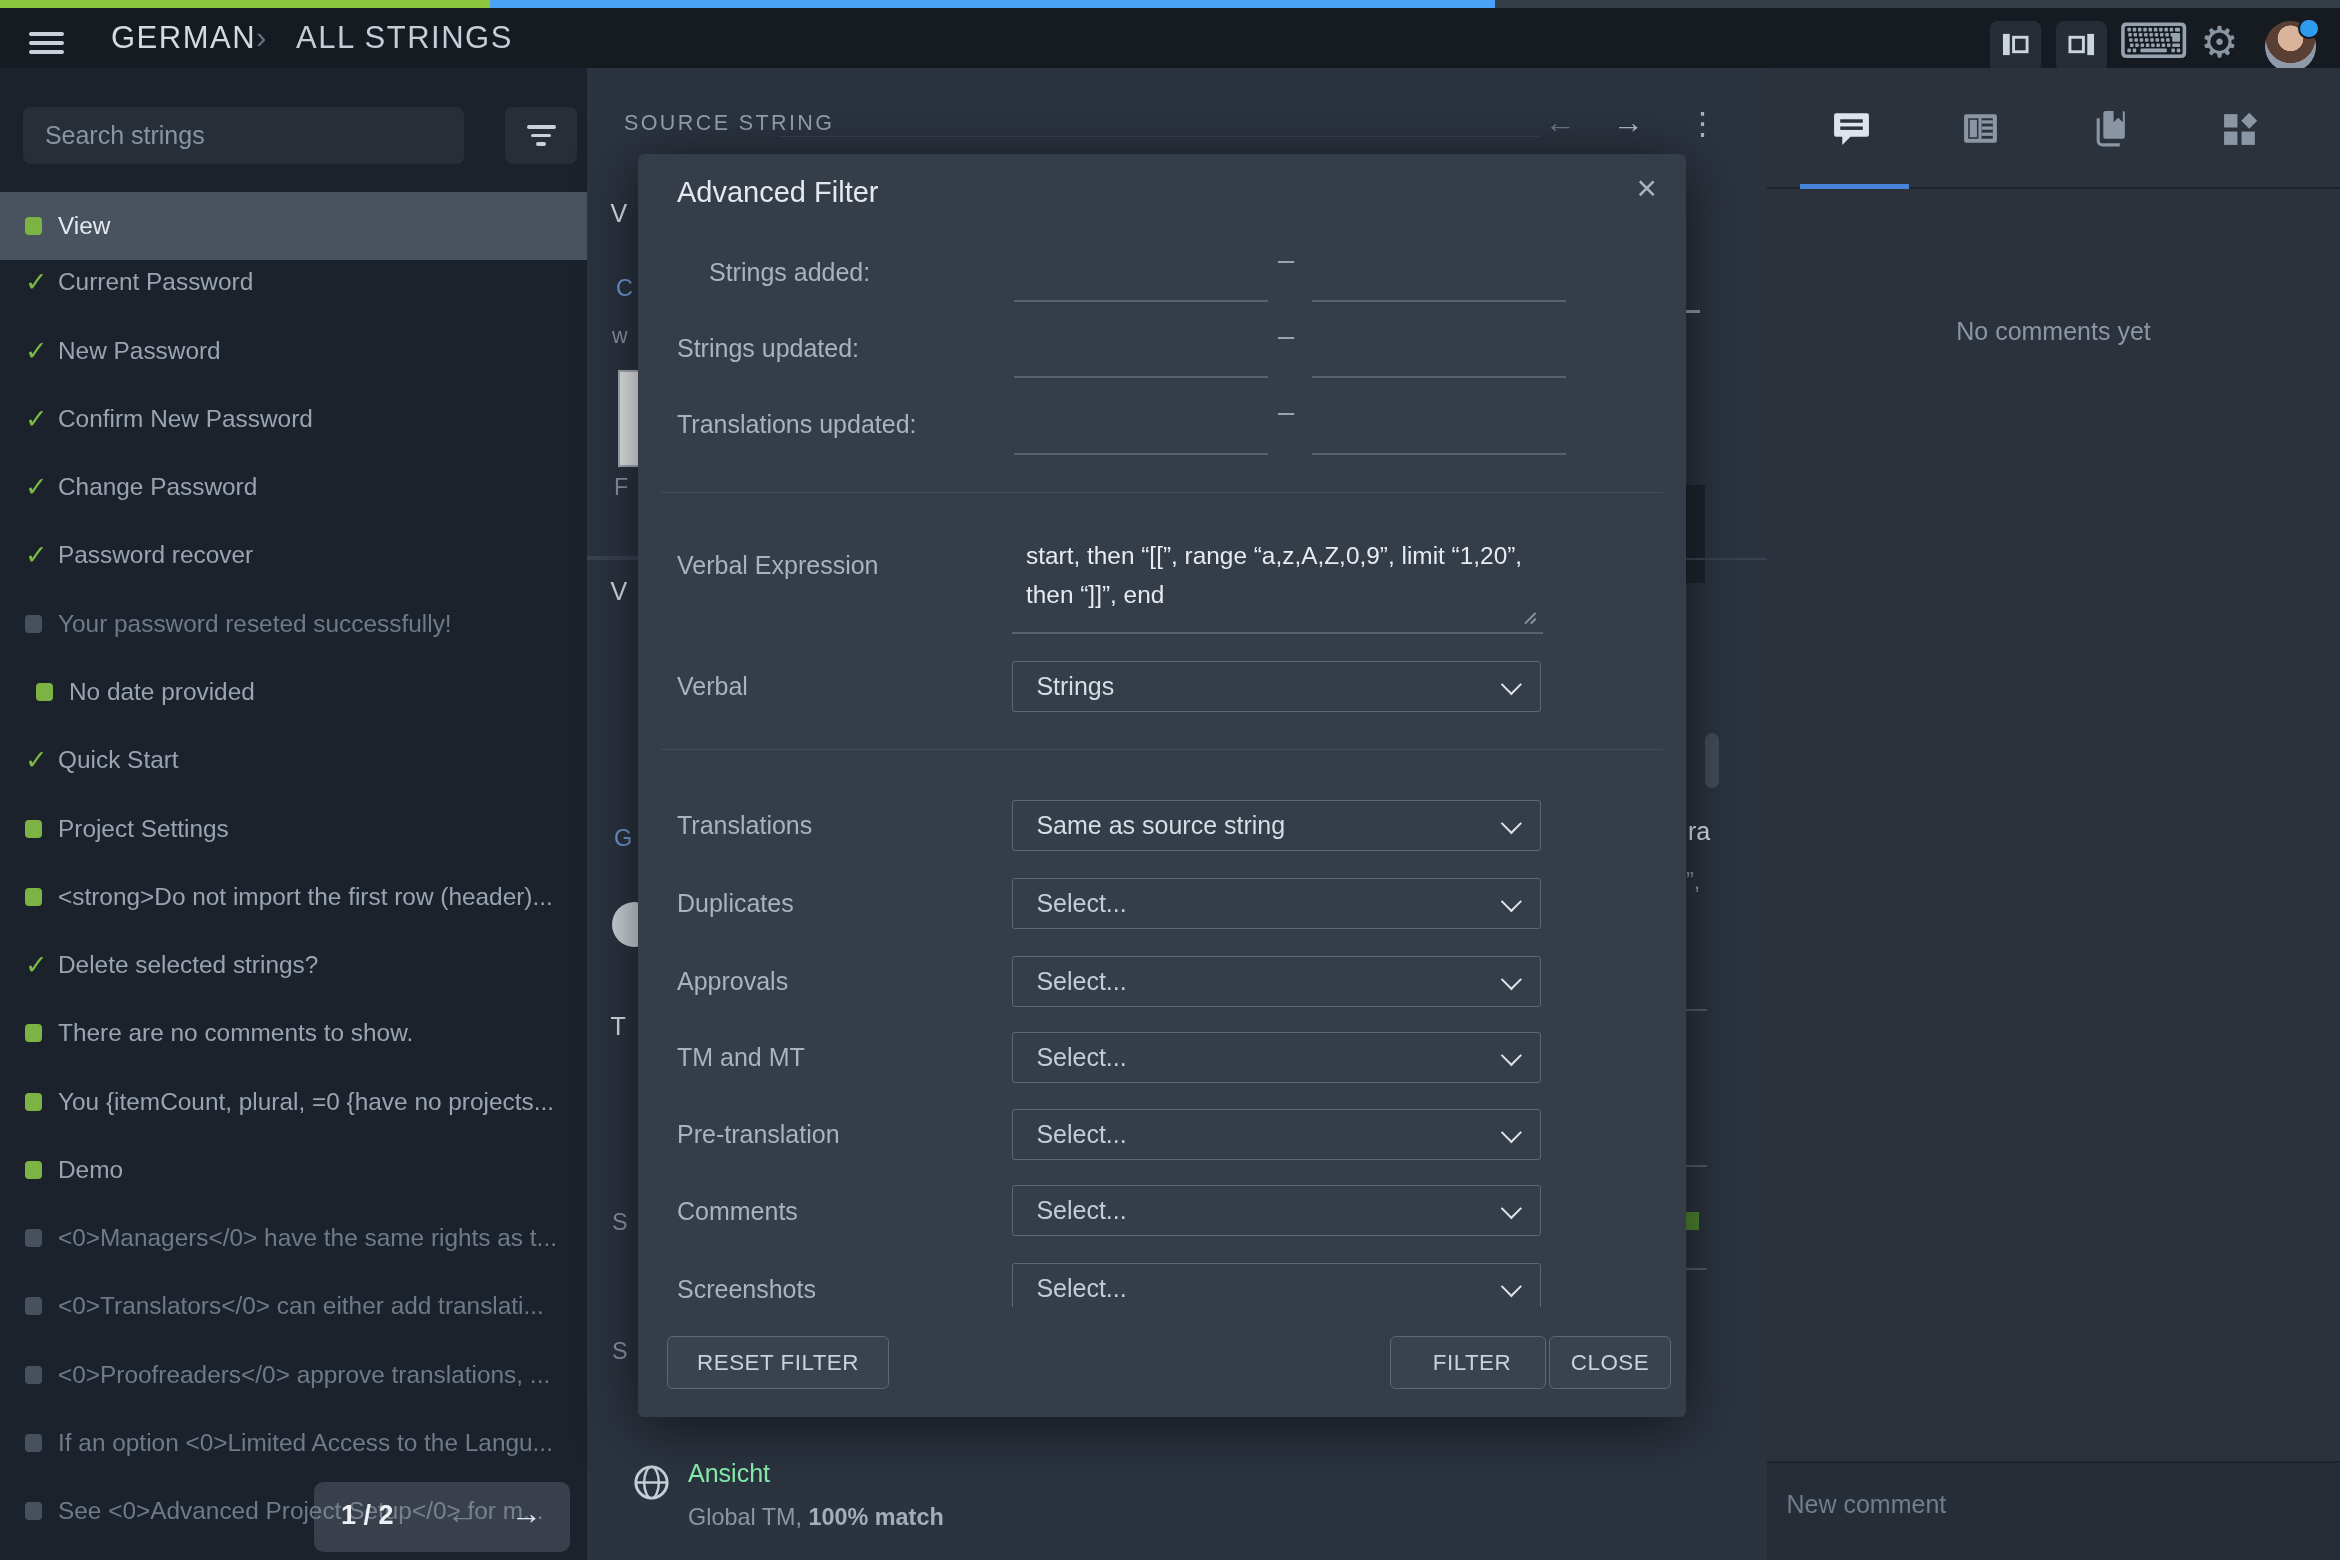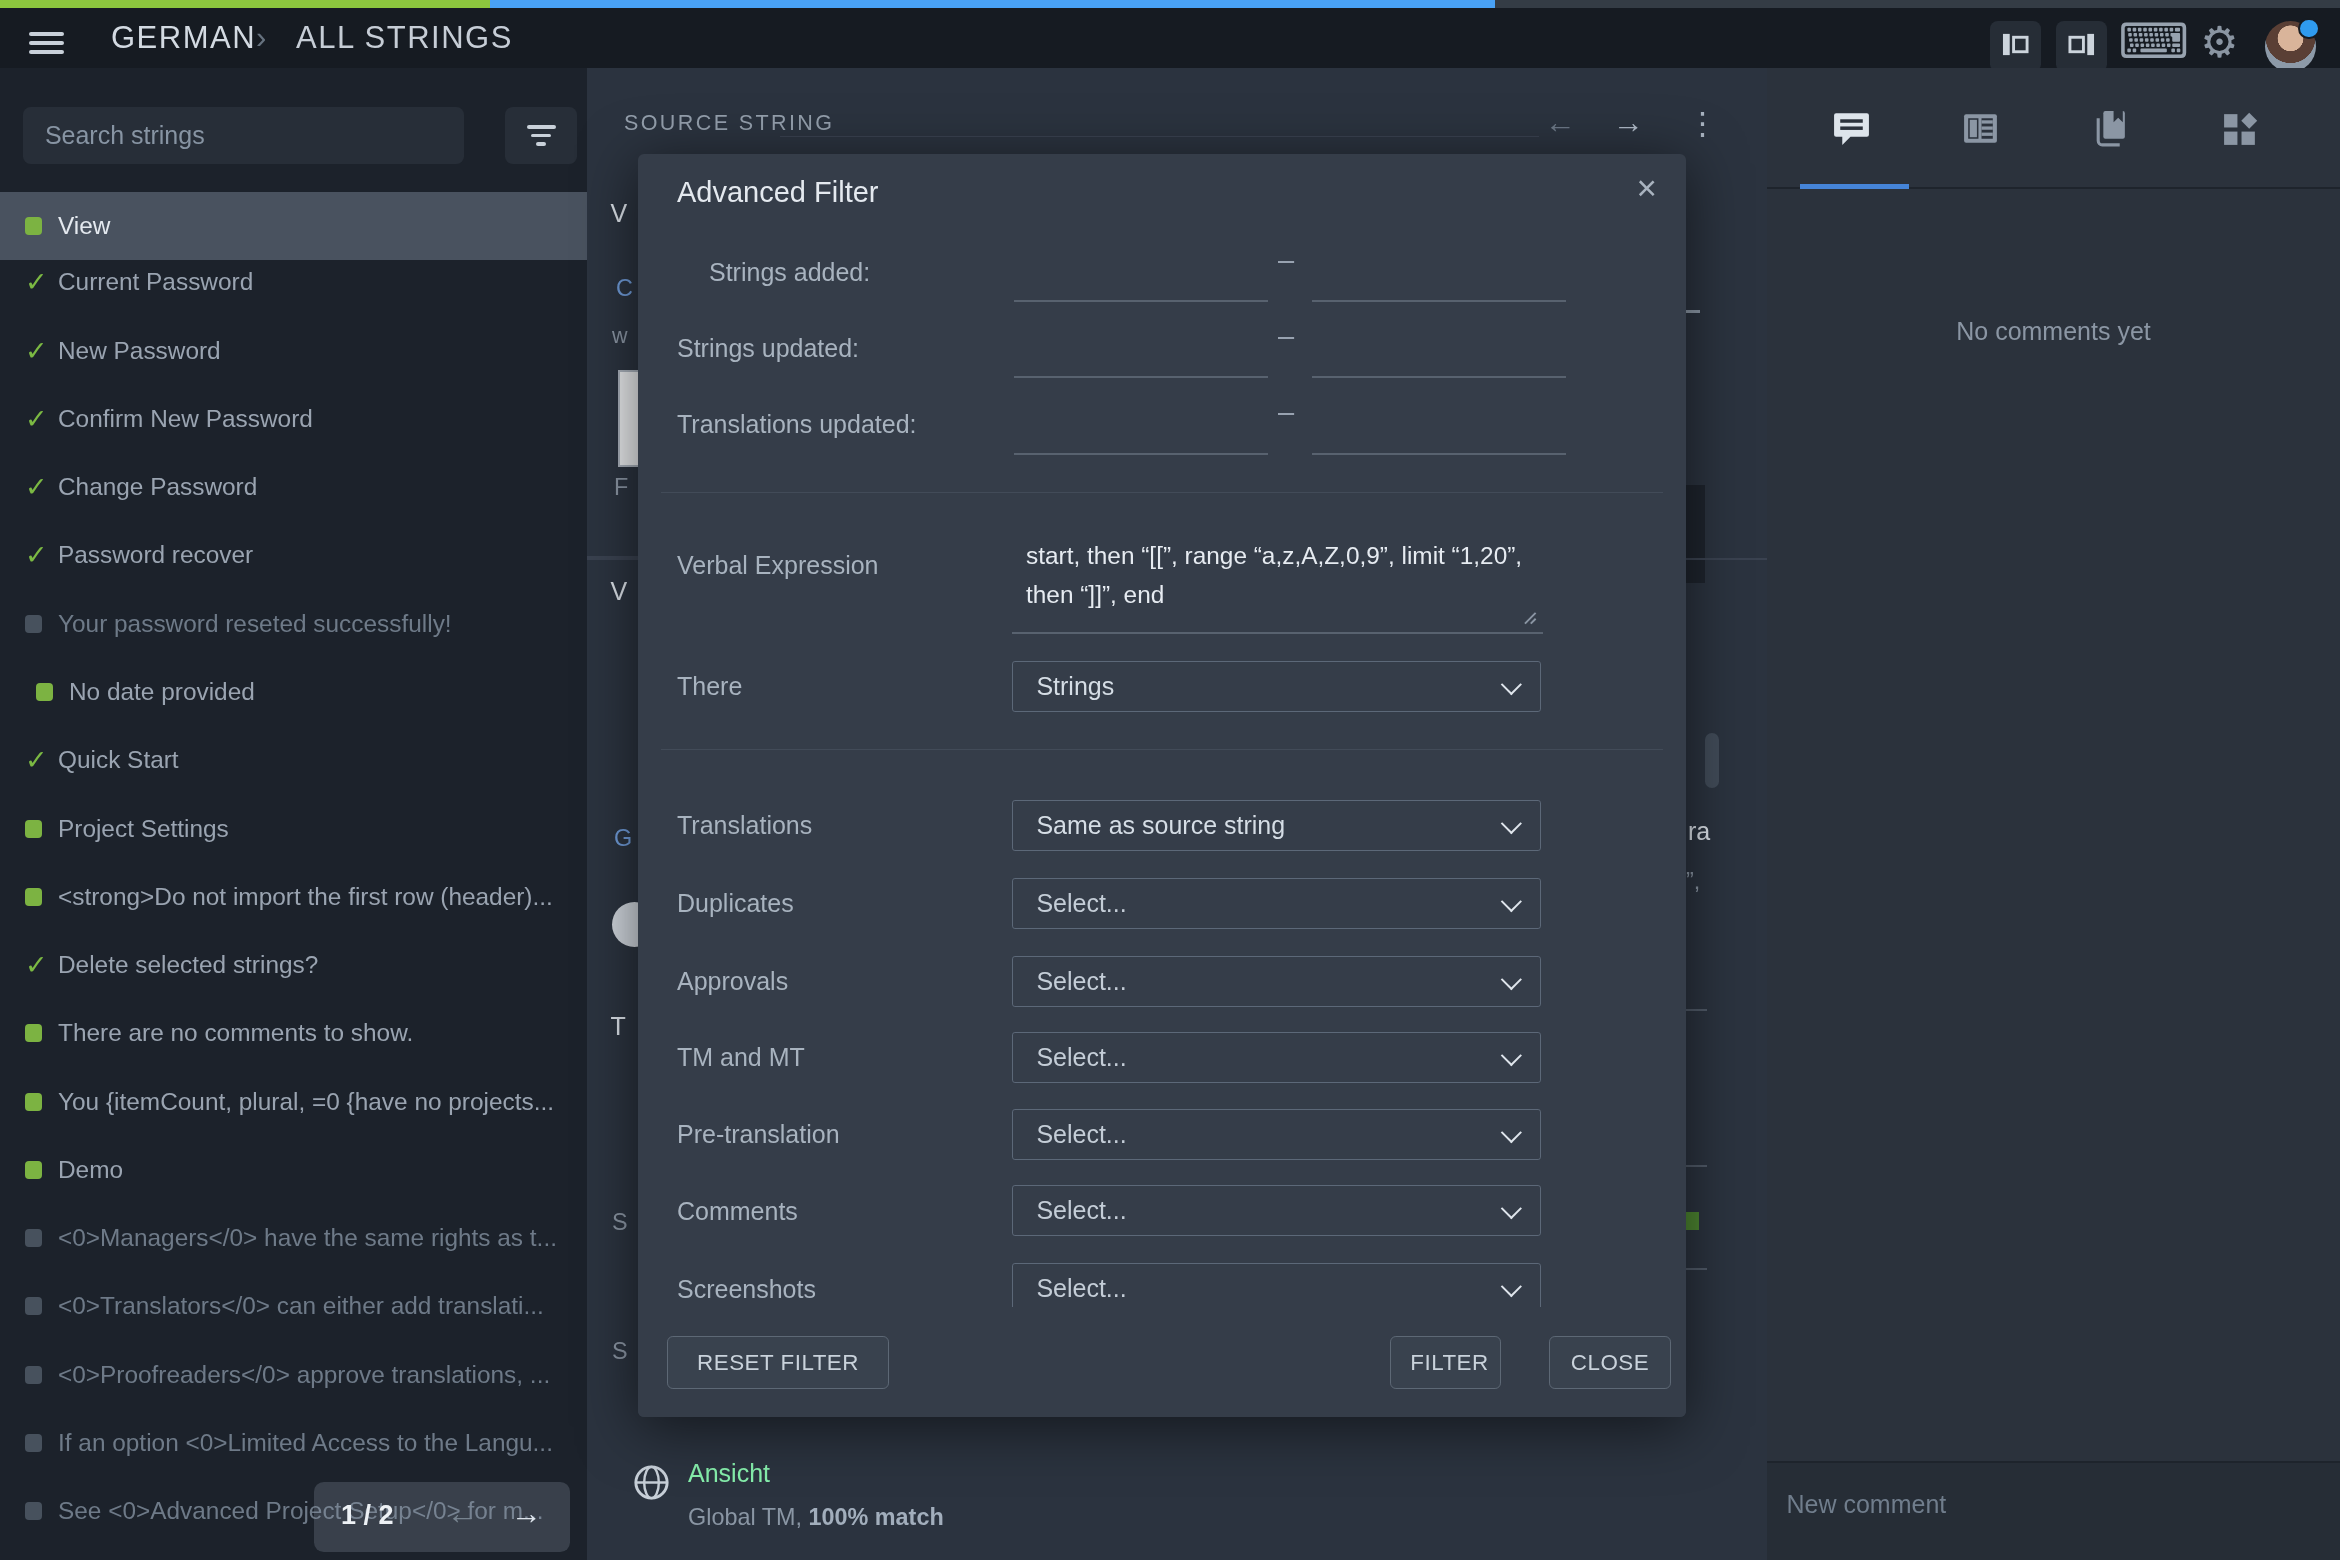--- a/index.html
+++ b/index.html
@@ -383,21 +383,21 @@
     <span class="m-label" style="top:397px;">Verbal Expression</span>
     <div id="ve-value">start, then “[[”, range “a,z,A,Z,0,9”, limit “1,20”, then “]]”, end</div>
     <div id="ve-underline"></div>
     <span id="ve-resize">
       <svg width="15.6" height="15.6" viewBox="0 0 16 16" stroke="currentColor" stroke-width="2">
           <line x1="14" y1="3" x2="3" y2="14"></line>
           <line x1="14" y1="9" x2="9" y2="14"></line>
         </svg>
     </span>
 
-    <span class="m-label" style="top:518px;">There</span>
+    <span class="m-label" style="top:518px;">Verbal</span>
     <div class="m-select" style="top:507px;">
       <span class="val">Strings</span>
       <span class="chev"></span>
     </div>
 
     <div class="m-divider" style="top:595px;"></div>
 
     <span class="m-label" style="top:657px;">Translations</span>
     <div class="m-select" style="top:646px;">
       <span class="val">Same as source string</span>
@@ -435,19 +435,19 @@
     </div>
 
     <span class="m-label" style="top:1121px;">Screenshots</span>
     <div class="m-select" style="top:1109px;">
       <span class="val placeholder">Select...</span>
       <span class="chev"></span>
     </div>
 
     <div id="modal-footer">
       <div class="m-btn" style="left:29px;width:222px;">RESET FILTER</div>
-      <div class="m-btn" style="left:752px;width:111px;padding-left:8px;">FILTER</div>
+      <div class="m-btn" style="left:752px;width:156px;padding-left:8px;">FILTER</div>
       <div class="m-btn" style="left:911px;width:122px;">CLOSE</div>
     </div>
   </div>
 
 </div>
 
 
 </body></html>

